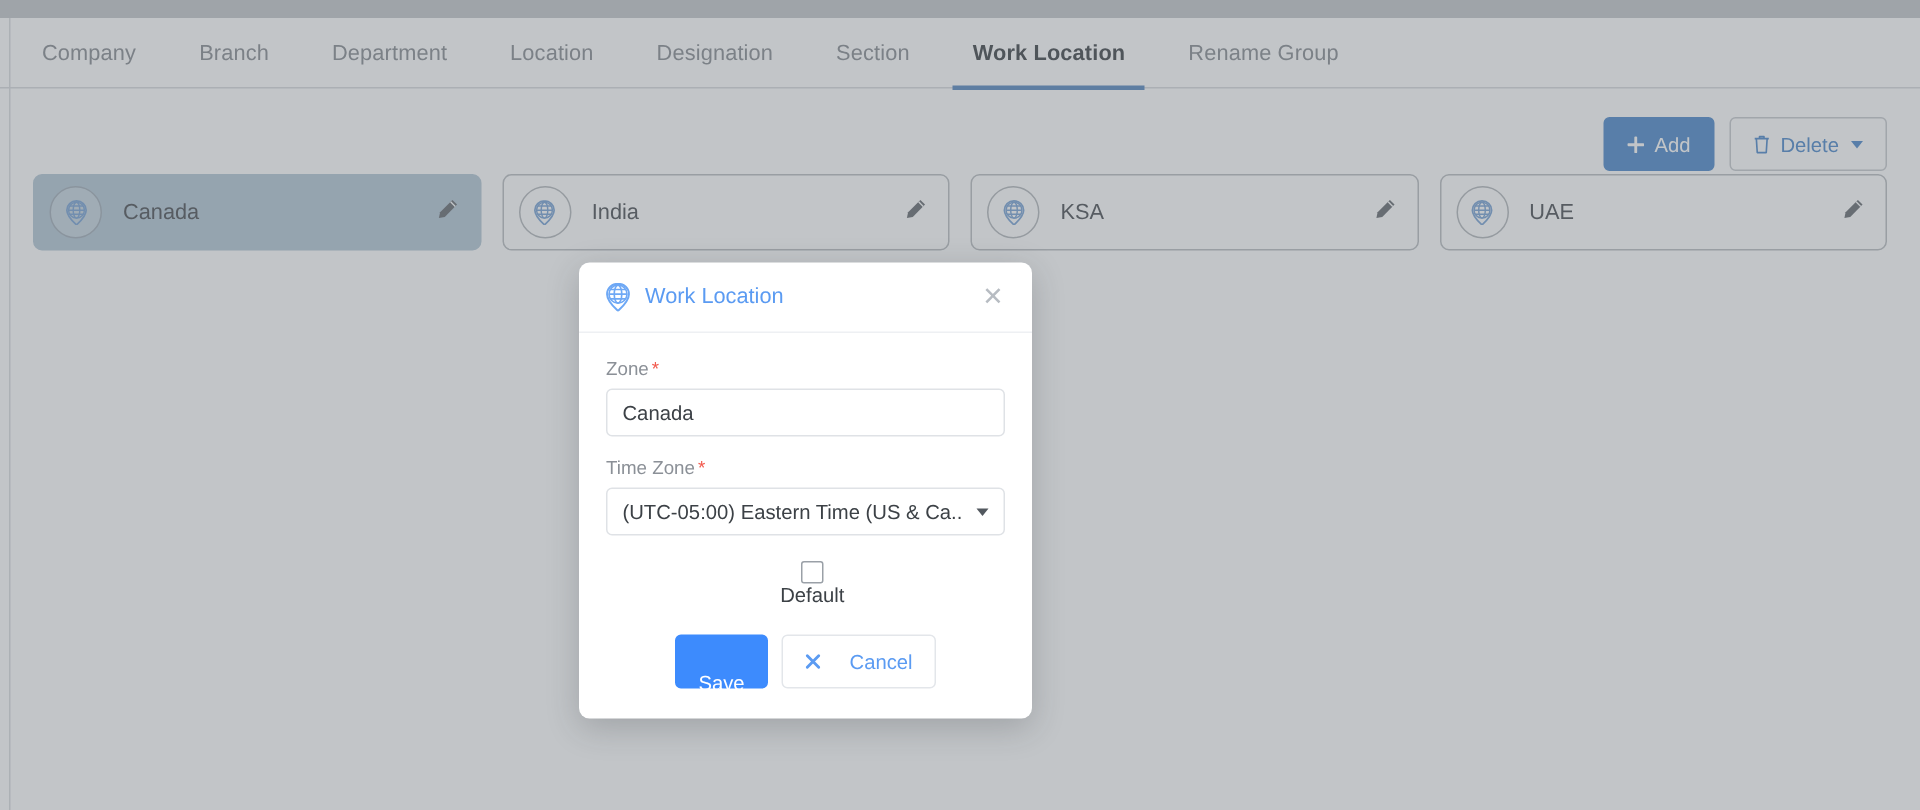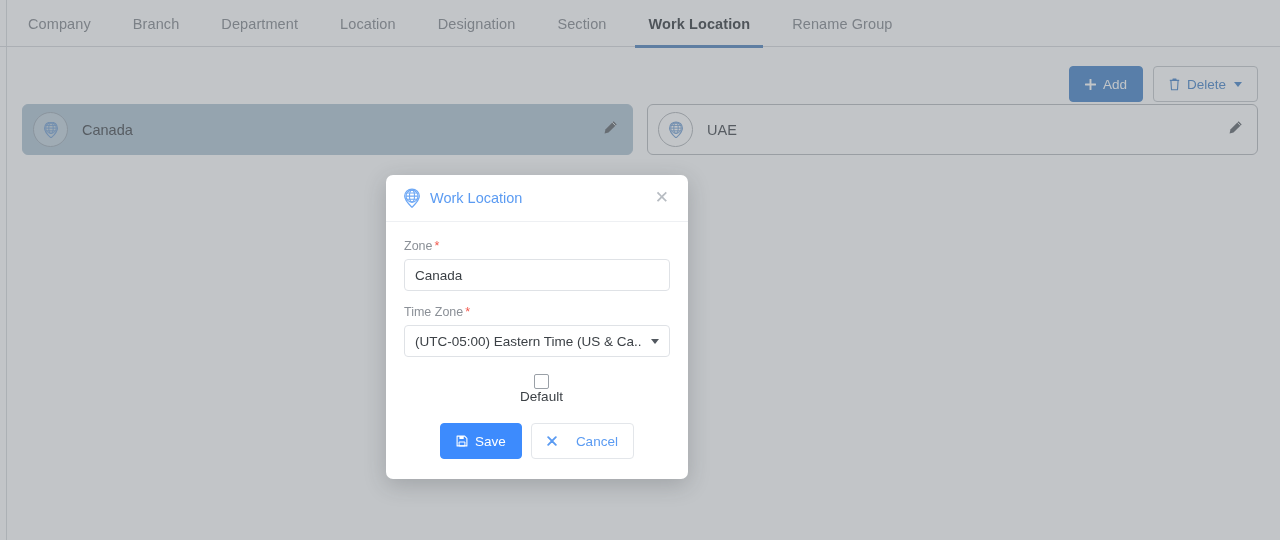--- a/index.html
+++ b/index.html
@@ -13,20 +13,21 @@
     font-family: "Liberation Sans", sans-serif;
     overflow: hidden;
     position: relative;
   }
 
   
   .page {
     position: absolute;
     inset: 0;
     background: #ffffff;
+    margin-top: 12px;
   }
   .page-edge {
     position: absolute;
     left: 6px;
     top: 0;
     bottom: 0;
     width: 1px;
     background: #d8dadd;
   }
 
@@ -245,20 +246,21 @@
     display: flex;
     gap: 9px;
     justify-content: center;
     margin-top: 19px;
   }
   .btn-save {
     background: #3d8bfd;
     border-color: #3d8bfd;
     color: #ffffff;
     height: 31px;
+    flex-direction: column;
   }
   .btn-cancel {
     background: #ffffff;
     border-color: #e3e6ea;
     color: #5b9bf2;
     height: 31px;
     gap: 19px;
   }
 </style>
 </head>
@@ -303,20 +305,50 @@
       </div>
       <div class="card">
         <span class="card-avatar">
           <svg width="16" height="17.6" viewBox="0 0 18 20">
             <path d="M9 1.1c-4.1 0-7.3 3.1-7.3 7 0 4.1 4.6 8.6 6.7 10.6.3.3.9.3 1.2 0 2.1-2 6.7-6.5 6.7-10.6 0-3.9-3.2-7-7.3-7z" fill="none" stroke="#6d9bd1" stroke-width="1.3"></path>
             <ellipse cx="9" cy="8.1" rx="6" ry="6" fill="none" stroke="#6d9bd1" stroke-width="1.1"></ellipse>
             <ellipse cx="9" cy="8.1" rx="2.5" ry="6" fill="none" stroke="#6d9bd1" stroke-width="1.1"></ellipse>
             <path d="M3.1 8.1h11.8M3.9 5h10.2M3.9 11.2h10.2" stroke="#6d9bd1" stroke-width="1.1"></path>
           </svg>
         </span>
+        <span class="card-label">India</span>
+        <span><svg class="pencil" width="15" height="15" viewBox="0 0 15 15">
+            <path d="M10.6 1.3l3.1 3.1-8.2 8.2-3.9.8.8-3.9z" fill="#5a5f65"></path>
+            <path d="M9.4 2.5l3.1 3.1" stroke="#ffffff" stroke-width="0.9"></path>
+          </svg></span>
+      </div>
+      <div class="card">
+        <span class="card-avatar">
+          <svg width="16" height="17.6" viewBox="0 0 18 20">
+            <path d="M9 1.1c-4.1 0-7.3 3.1-7.3 7 0 4.1 4.6 8.6 6.7 10.6.3.3.9.3 1.2 0 2.1-2 6.7-6.5 6.7-10.6 0-3.9-3.2-7-7.3-7z" fill="none" stroke="#6d9bd1" stroke-width="1.3"></path>
+            <ellipse cx="9" cy="8.1" rx="6" ry="6" fill="none" stroke="#6d9bd1" stroke-width="1.1"></ellipse>
+            <ellipse cx="9" cy="8.1" rx="2.5" ry="6" fill="none" stroke="#6d9bd1" stroke-width="1.1"></ellipse>
+            <path d="M3.1 8.1h11.8M3.9 5h10.2M3.9 11.2h10.2" stroke="#6d9bd1" stroke-width="1.1"></path>
+          </svg>
+        </span>
+        <span class="card-label">KSA</span>
+        <span><svg class="pencil" width="15" height="15" viewBox="0 0 15 15">
+            <path d="M10.6 1.3l3.1 3.1-8.2 8.2-3.9.8.8-3.9z" fill="#5a5f65"></path>
+            <path d="M9.4 2.5l3.1 3.1" stroke="#ffffff" stroke-width="0.9"></path>
+          </svg></span>
+      </div>
+      <div class="card">
+        <span class="card-avatar">
+          <svg width="16" height="17.6" viewBox="0 0 18 20">
+            <path d="M9 1.1c-4.1 0-7.3 3.1-7.3 7 0 4.1 4.6 8.6 6.7 10.6.3.3.9.3 1.2 0 2.1-2 6.7-6.5 6.7-10.6 0-3.9-3.2-7-7.3-7z" fill="none" stroke="#6d9bd1" stroke-width="1.3"></path>
+            <ellipse cx="9" cy="8.1" rx="6" ry="6" fill="none" stroke="#6d9bd1" stroke-width="1.1"></ellipse>
+            <ellipse cx="9" cy="8.1" rx="2.5" ry="6" fill="none" stroke="#6d9bd1" stroke-width="1.1"></ellipse>
+            <path d="M3.1 8.1h11.8M3.9 5h10.2M3.9 11.2h10.2" stroke="#6d9bd1" stroke-width="1.1"></path>
+          </svg>
+        </span>
         <span class="card-label">UAE</span>
         <span><svg class="pencil" width="15" height="15" viewBox="0 0 15 15">
             <path d="M10.6 1.3l3.1 3.1-8.2 8.2-3.9.8.8-3.9z" fill="#5a5f65"></path>
             <path d="M9.4 2.5l3.1 3.1" stroke="#ffffff" stroke-width="0.9"></path>
           </svg></span>
       </div>
     </div>
 </div>
 
 <div class="backdrop"></div>

